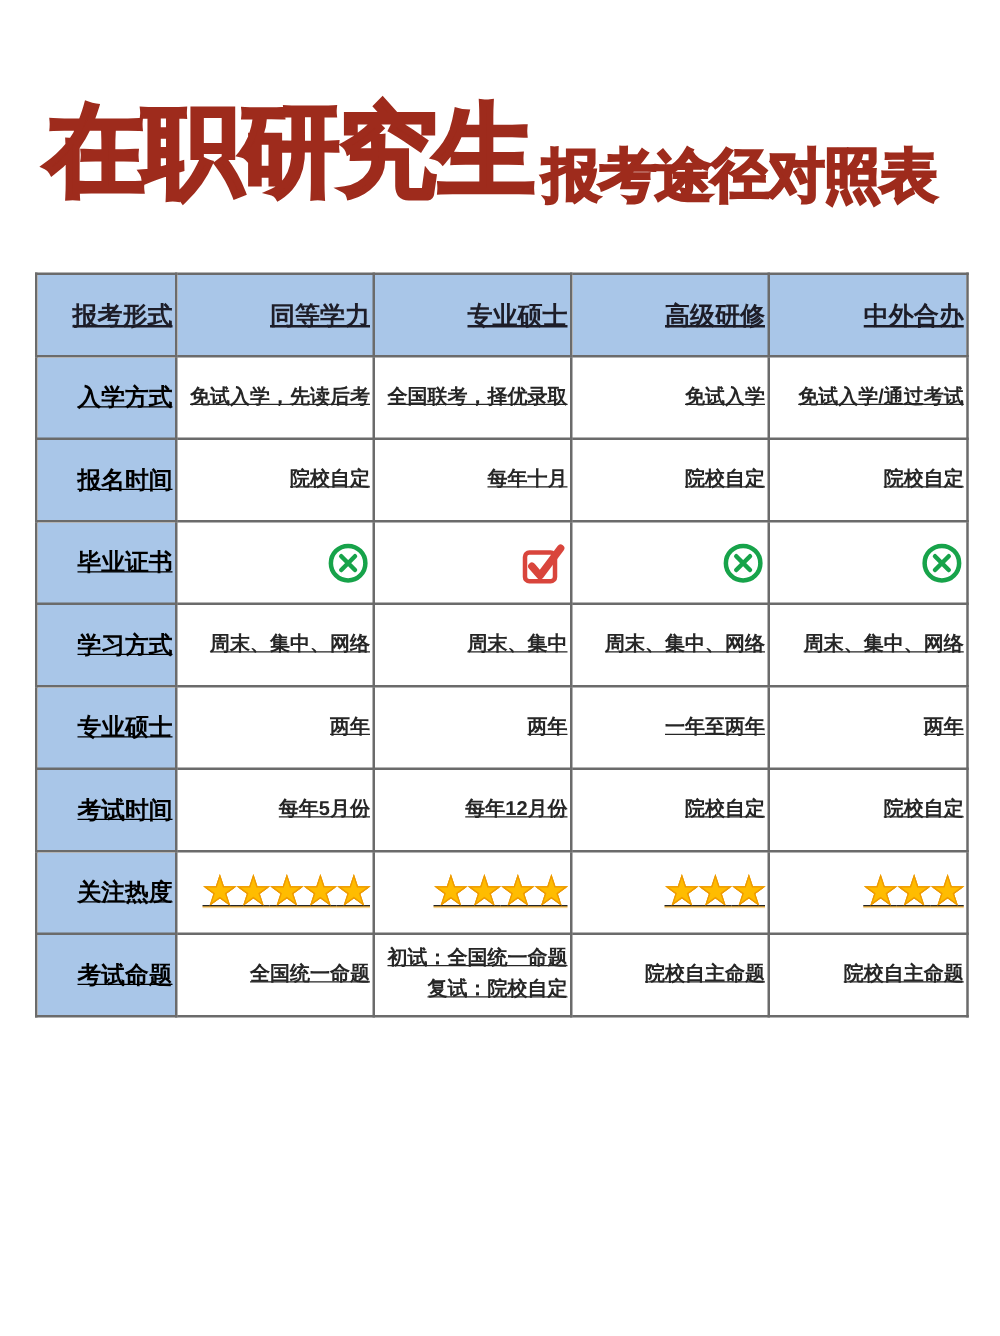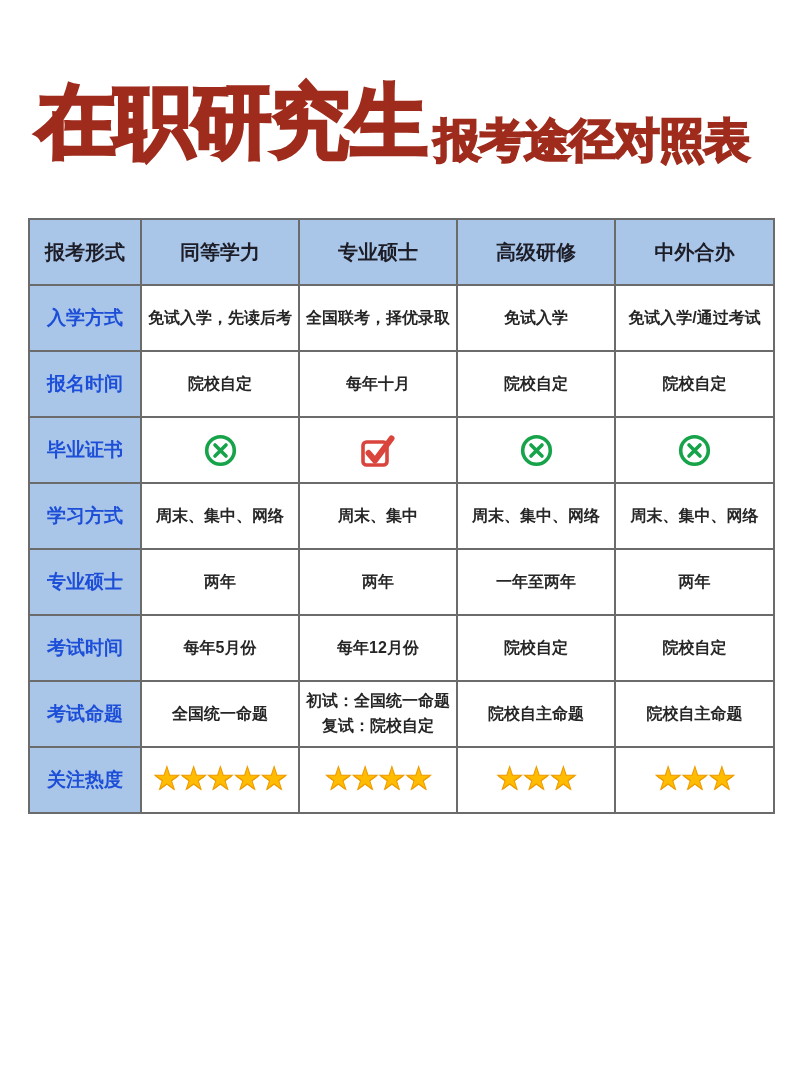--- a/index.html
+++ b/index.html
@@ -22,32 +22,33 @@
     padding-bottom:4px;color:var(--title);-webkit-text-stroke:2px var(--title);
   }
   
   .table-wrap{position:absolute;left:28px;top:218px;}
   table{border-collapse:collapse;table-layout:fixed;}
   col.c0{width:112px;}
   col.c1,col.c2,col.c3{width:158px;}
   col.c4{width:159px;}
   th,td{
     border:2px solid var(--border);
-    text-align:center;vertical-align:middle;
+    text-align:right;vertical-align:middle;
     padding:2px;overflow:hidden;
     color:var(--text);
+    text-decoration:underline;
   }
   tr{height:66px;}
   th.head{
     background:var(--header_bg);
     font-size:20px;font-weight:700;color:#1d1d28;
   }
   td.rowlabel{
     background:var(--header_bg);
-    font-size:19px;font-weight:700;color:#1d4ed8;
+    font-size:19px;font-weight:700;color:#000000;
   }
   td.cell{
     background:#ffffff;font-size:16px;font-weight:700;
     white-space:pre-line;line-height:1.55;
   }
   td.cell.fee{color:var(--fee);font-size:17px;font-weight:700;}
   td.cell svg{display:inline-block;vertical-align:middle;}
   .star-icon{
     font-size:31px;line-height:1;color:var(--star);
     -webkit-text-stroke:1px var(--star_edge);
@@ -130,29 +131,29 @@
           <td class="cell">两年</td>
         </tr>
         <tr>
           <td class="rowlabel">考试时间</td>
           <td class="cell">每年5月份</td>
           <td class="cell">每年12月份</td>
           <td class="cell">院校自定</td>
           <td class="cell">院校自定</td>
         </tr>
         <tr>
+          <td class="rowlabel">关注热度</td>
+          <td class="cell"><span><span class="star-icon">★</span><span class="star-icon">★</span><span class="star-icon">★</span><span class="star-icon">★</span><span class="star-icon">★</span></span></td>
+          <td class="cell"><span><span class="star-icon">★</span><span class="star-icon">★</span><span class="star-icon">★</span><span class="star-icon">★</span></span></td>
+          <td class="cell"><span><span class="star-icon">★</span><span class="star-icon">★</span><span class="star-icon">★</span></span></td>
+          <td class="cell"><span><span class="star-icon">★</span><span class="star-icon">★</span><span class="star-icon">★</span></span></td>
+        </tr>
+        <tr>
           <td class="rowlabel">考试命题</td>
           <td class="cell">全国统一命题</td>
           <td class="cell">初试：全国统一命题
 复试：院校自定</td>
           <td class="cell">院校自主命题</td>
           <td class="cell">院校自主命题</td>
         </tr>
-        <tr>
-          <td class="rowlabel">关注热度</td>
-          <td class="cell"><span><span class="star-icon">★</span><span class="star-icon">★</span><span class="star-icon">★</span><span class="star-icon">★</span><span class="star-icon">★</span></span></td>
-          <td class="cell"><span><span class="star-icon">★</span><span class="star-icon">★</span><span class="star-icon">★</span><span class="star-icon">★</span></span></td>
-          <td class="cell"><span><span class="star-icon">★</span><span class="star-icon">★</span><span class="star-icon">★</span></span></td>
-          <td class="cell"><span><span class="star-icon">★</span><span class="star-icon">★</span><span class="star-icon">★</span></span></td>
-        </tr>
       </tbody>
   </table>
 </div>
 
 </body></html>

